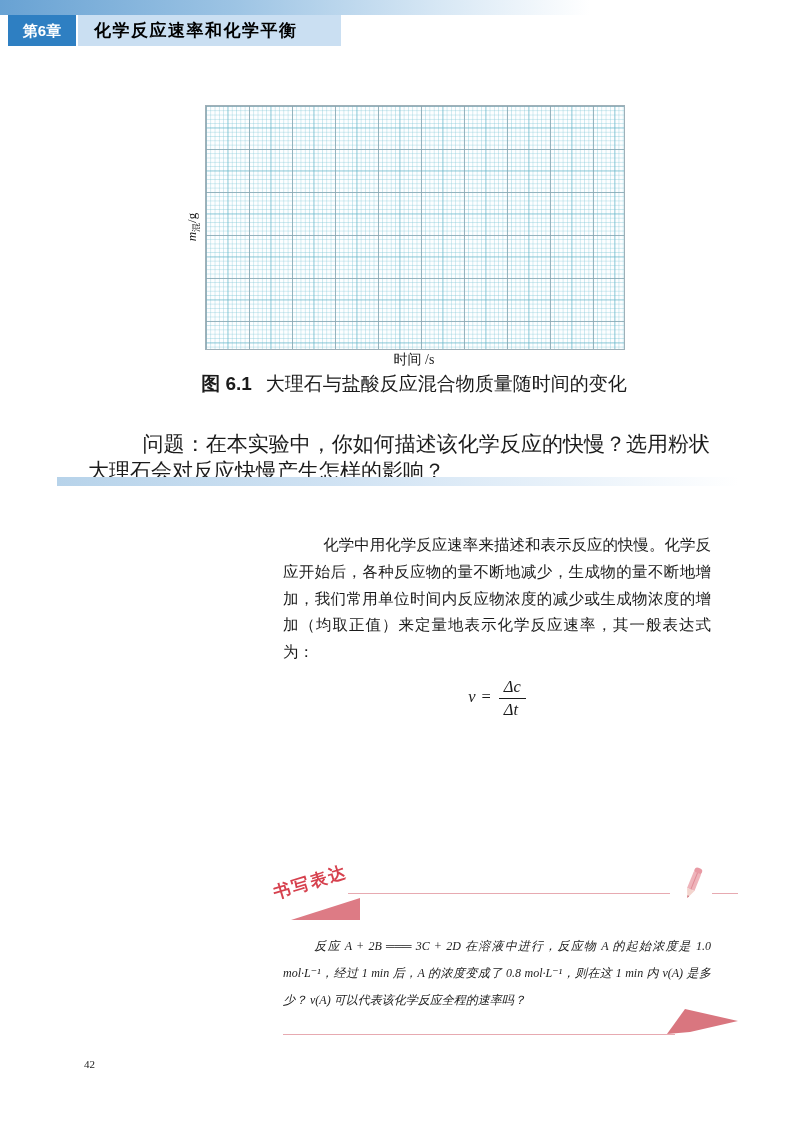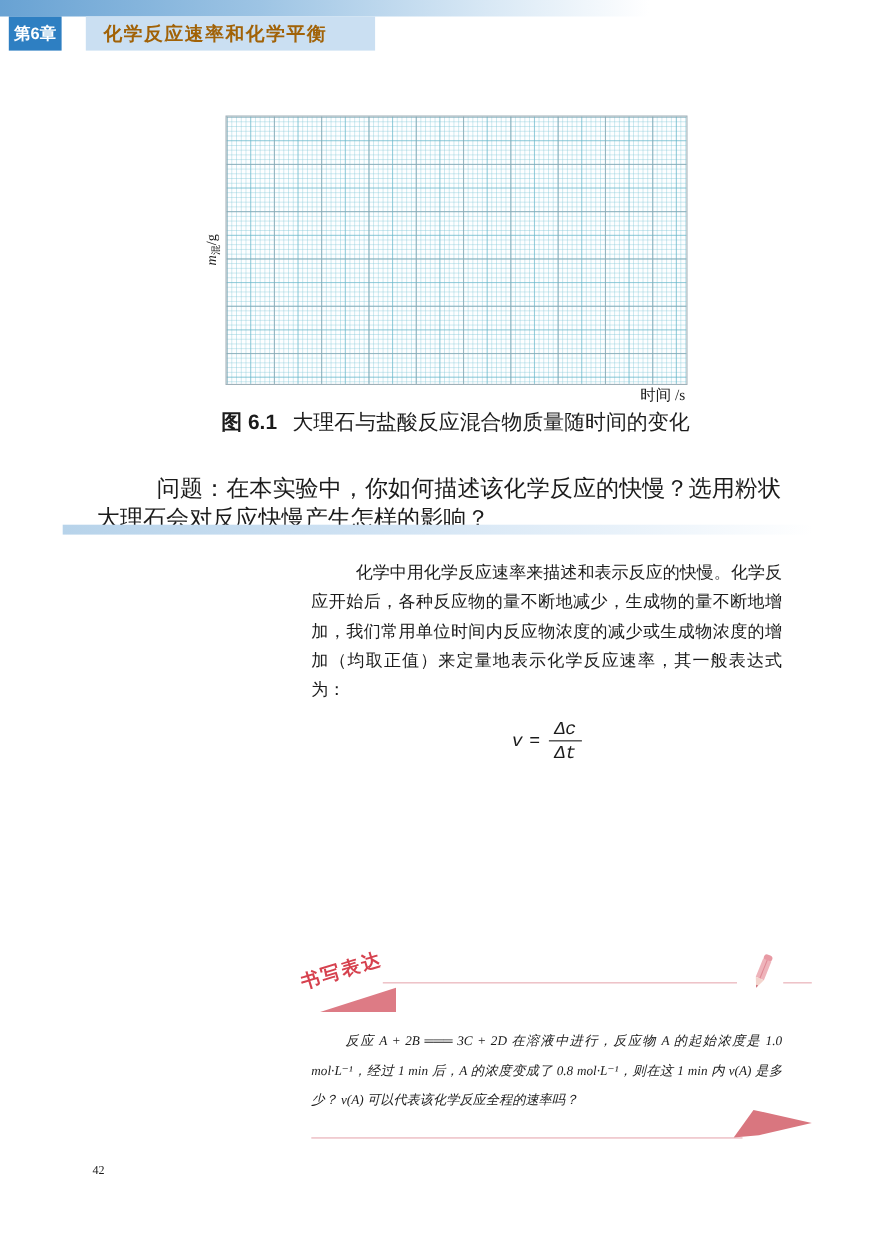--- a/index.html
+++ b/index.html
@@ -7,27 +7,27 @@
     width:794px;height:1123px;position:relative;background:#ffffff;
     font-family:"Liberation Serif","DejaVu Serif",serif;color:#1b1b1b;
     overflow:hidden;
   }
   
   .top-strip{
     position:absolute;left:0;top:0;width:590px;height:15px;
     background:linear-gradient(to right,#68a2d3 0%,#9dc4e4 40%,#d8e8f5 75%,rgba(255,255,255,0) 100%);
   }
   .chapter-badge{
-    position:absolute;left:8px;top:15px;width:48px;height:31px;
+    position:absolute;left:8px;top:15px;width:68px;height:31px;
     background:#2e7fc2;color:#ffffff;text-align:center;line-height:31px;
     font-family:"Liberation Sans","DejaVu Sans",sans-serif;font-weight:bold;font-size:15px;
   }
   .chapter-title{
     position:absolute;left:78px;top:15px;width:263px;height:31px;box-sizing:border-box;
-    background:#cadff2;color:#a16207;line-height:31px;padding-left:16px;
+    background:#cadff2;color:#000000;line-height:31px;padding-left:16px;
     font-family:"Liberation Sans","DejaVu Sans",sans-serif;font-weight:bold;font-size:17px;
     letter-spacing:1.5px;
   }
   
   .grid-paper{
     position:absolute;left:205px;top:105px;width:418px;height:243px;
     border:1px solid #9fb0b8;background-color:#fdfeff;
     background-image:
       linear-gradient(to right, rgba(150,160,168,0.55) 1px, transparent 1px),
       linear-gradient(to bottom, rgba(150,160,168,0.55) 1px, transparent 1px),
@@ -41,38 +41,38 @@
       4.3px 100%, 100% 4.3px;
   }
   .y-axis-label{
     position:absolute;left:148px;top:192px;width:90px;height:70px;
     display:flex;align-items:center;justify-content:center;
     transform:rotate(-90deg);font-size:13px;white-space:nowrap;
   }
   .y-axis-label .sym{font-style:italic;}
   .y-axis-label .sub{font-size:9px;vertical-align:-3px;}
   .x-axis-label{
-    position:absolute;left:205px;top:351px;width:418px;text-align:right;font-size:14px;
+    position:absolute;left:205px;top:351px;width:418px;text-align:center;font-size:14px;
   }
   .figure-caption{
     position:absolute;left:100px;top:371px;width:628px;text-align:center;font-size:19px;
   }
   .figure-caption .cap-label{font-family:"Liberation Sans","DejaVu Sans",sans-serif;font-weight:bold;margin-right:14px;}
   
   .question{
     position:absolute;left:88px;top:410px;width:622px;
     font-size:21px;line-height:27px;text-align:justify;text-indent:2.6em;
   }
   
   .divider{
     position:absolute;left:57px;top:477px;width:682px;height:9px;
     background:linear-gradient(to right,#b7d3ea 0%,#cfe2f3 40%,#e9f2fa 75%,rgba(255,255,255,0) 100%);
   }
   
-  .main-col{position:absolute;left:283px;top:508px;width:428px;font-family:Liberation Mono, monospace;}
+  .main-col{position:absolute;left:283px;top:532px;width:428px;}
   .para{font-size:15.5px;line-height:26.8px;text-align:justify;margin:0;}
   .para.indent{text-indent:2.6em;}
   .formula{
     text-align:center;margin:11px 0 13px;font-size:16.5px;
   }
   .formula .f-lhs{font-style:italic;margin-right:6px;}
   .formula .f-eq{margin-right:8px;}
   .formula .frac{display:inline-block;vertical-align:middle;text-align:left;font-style:italic;}
   .formula .frac .num{display:block;border-bottom:1px solid #1b1b1b;padding:0 5px 1px;}
   .formula .frac .den{display:block;padding:1px 5px 0;}

